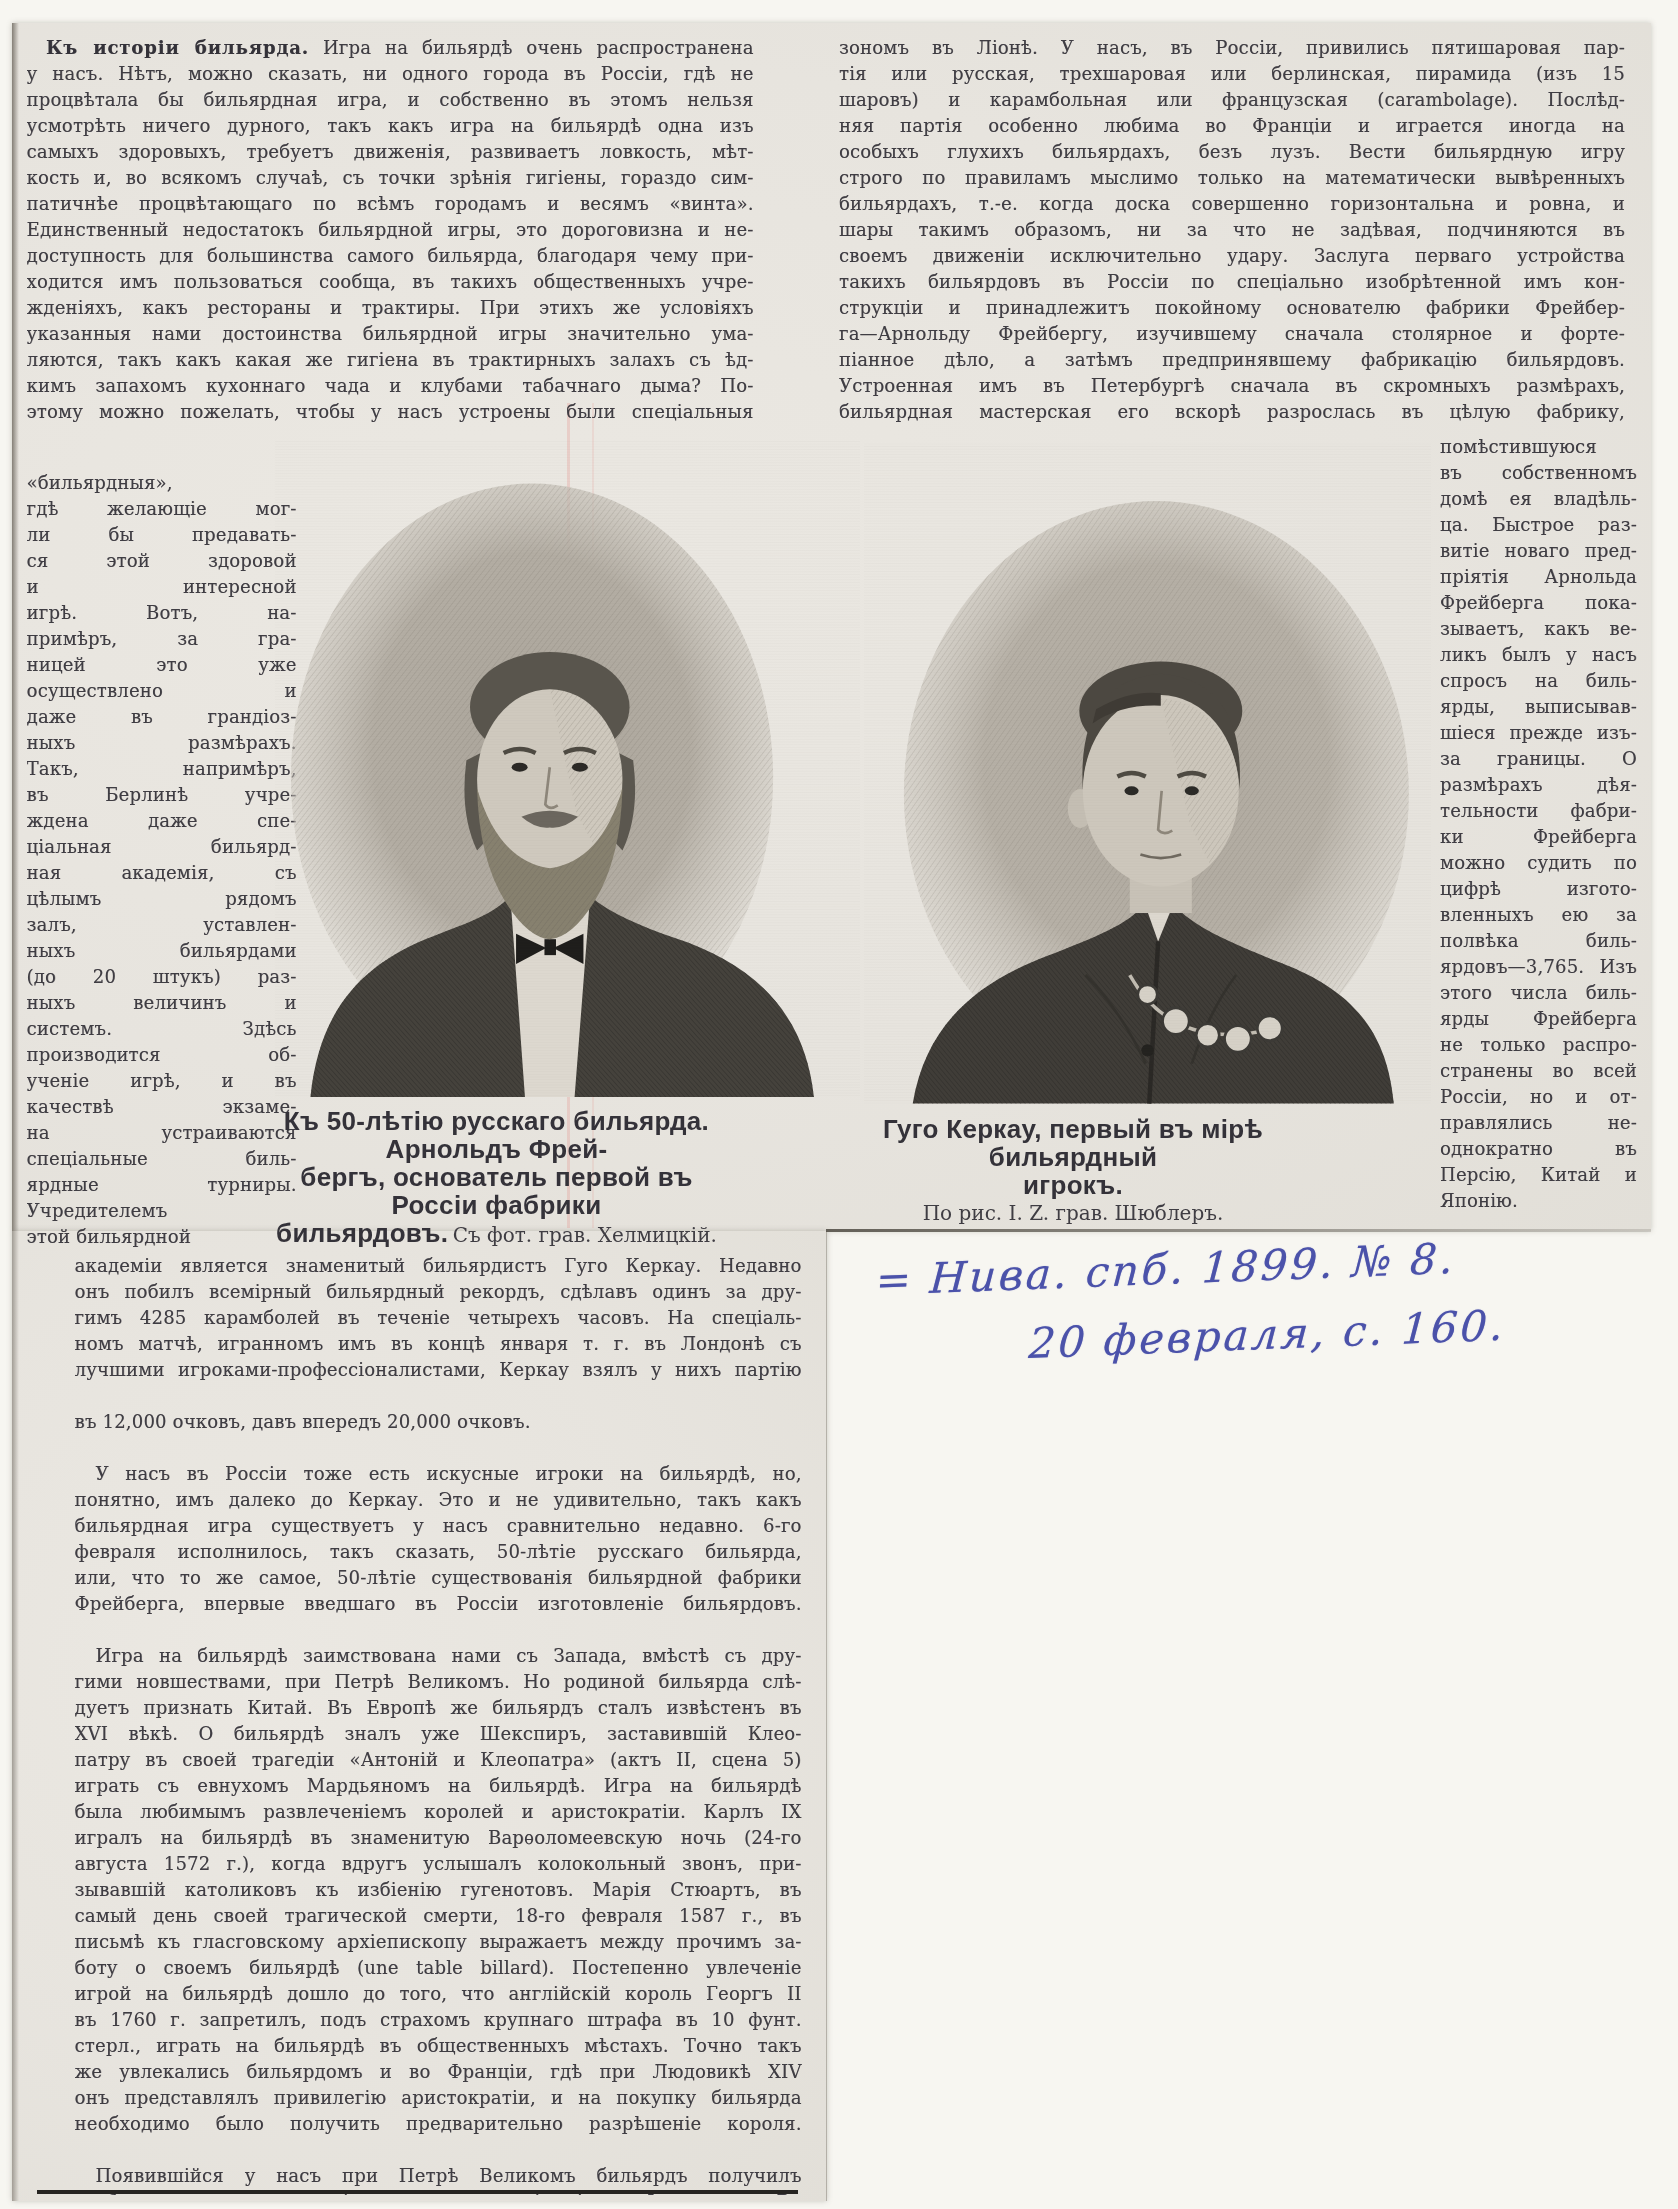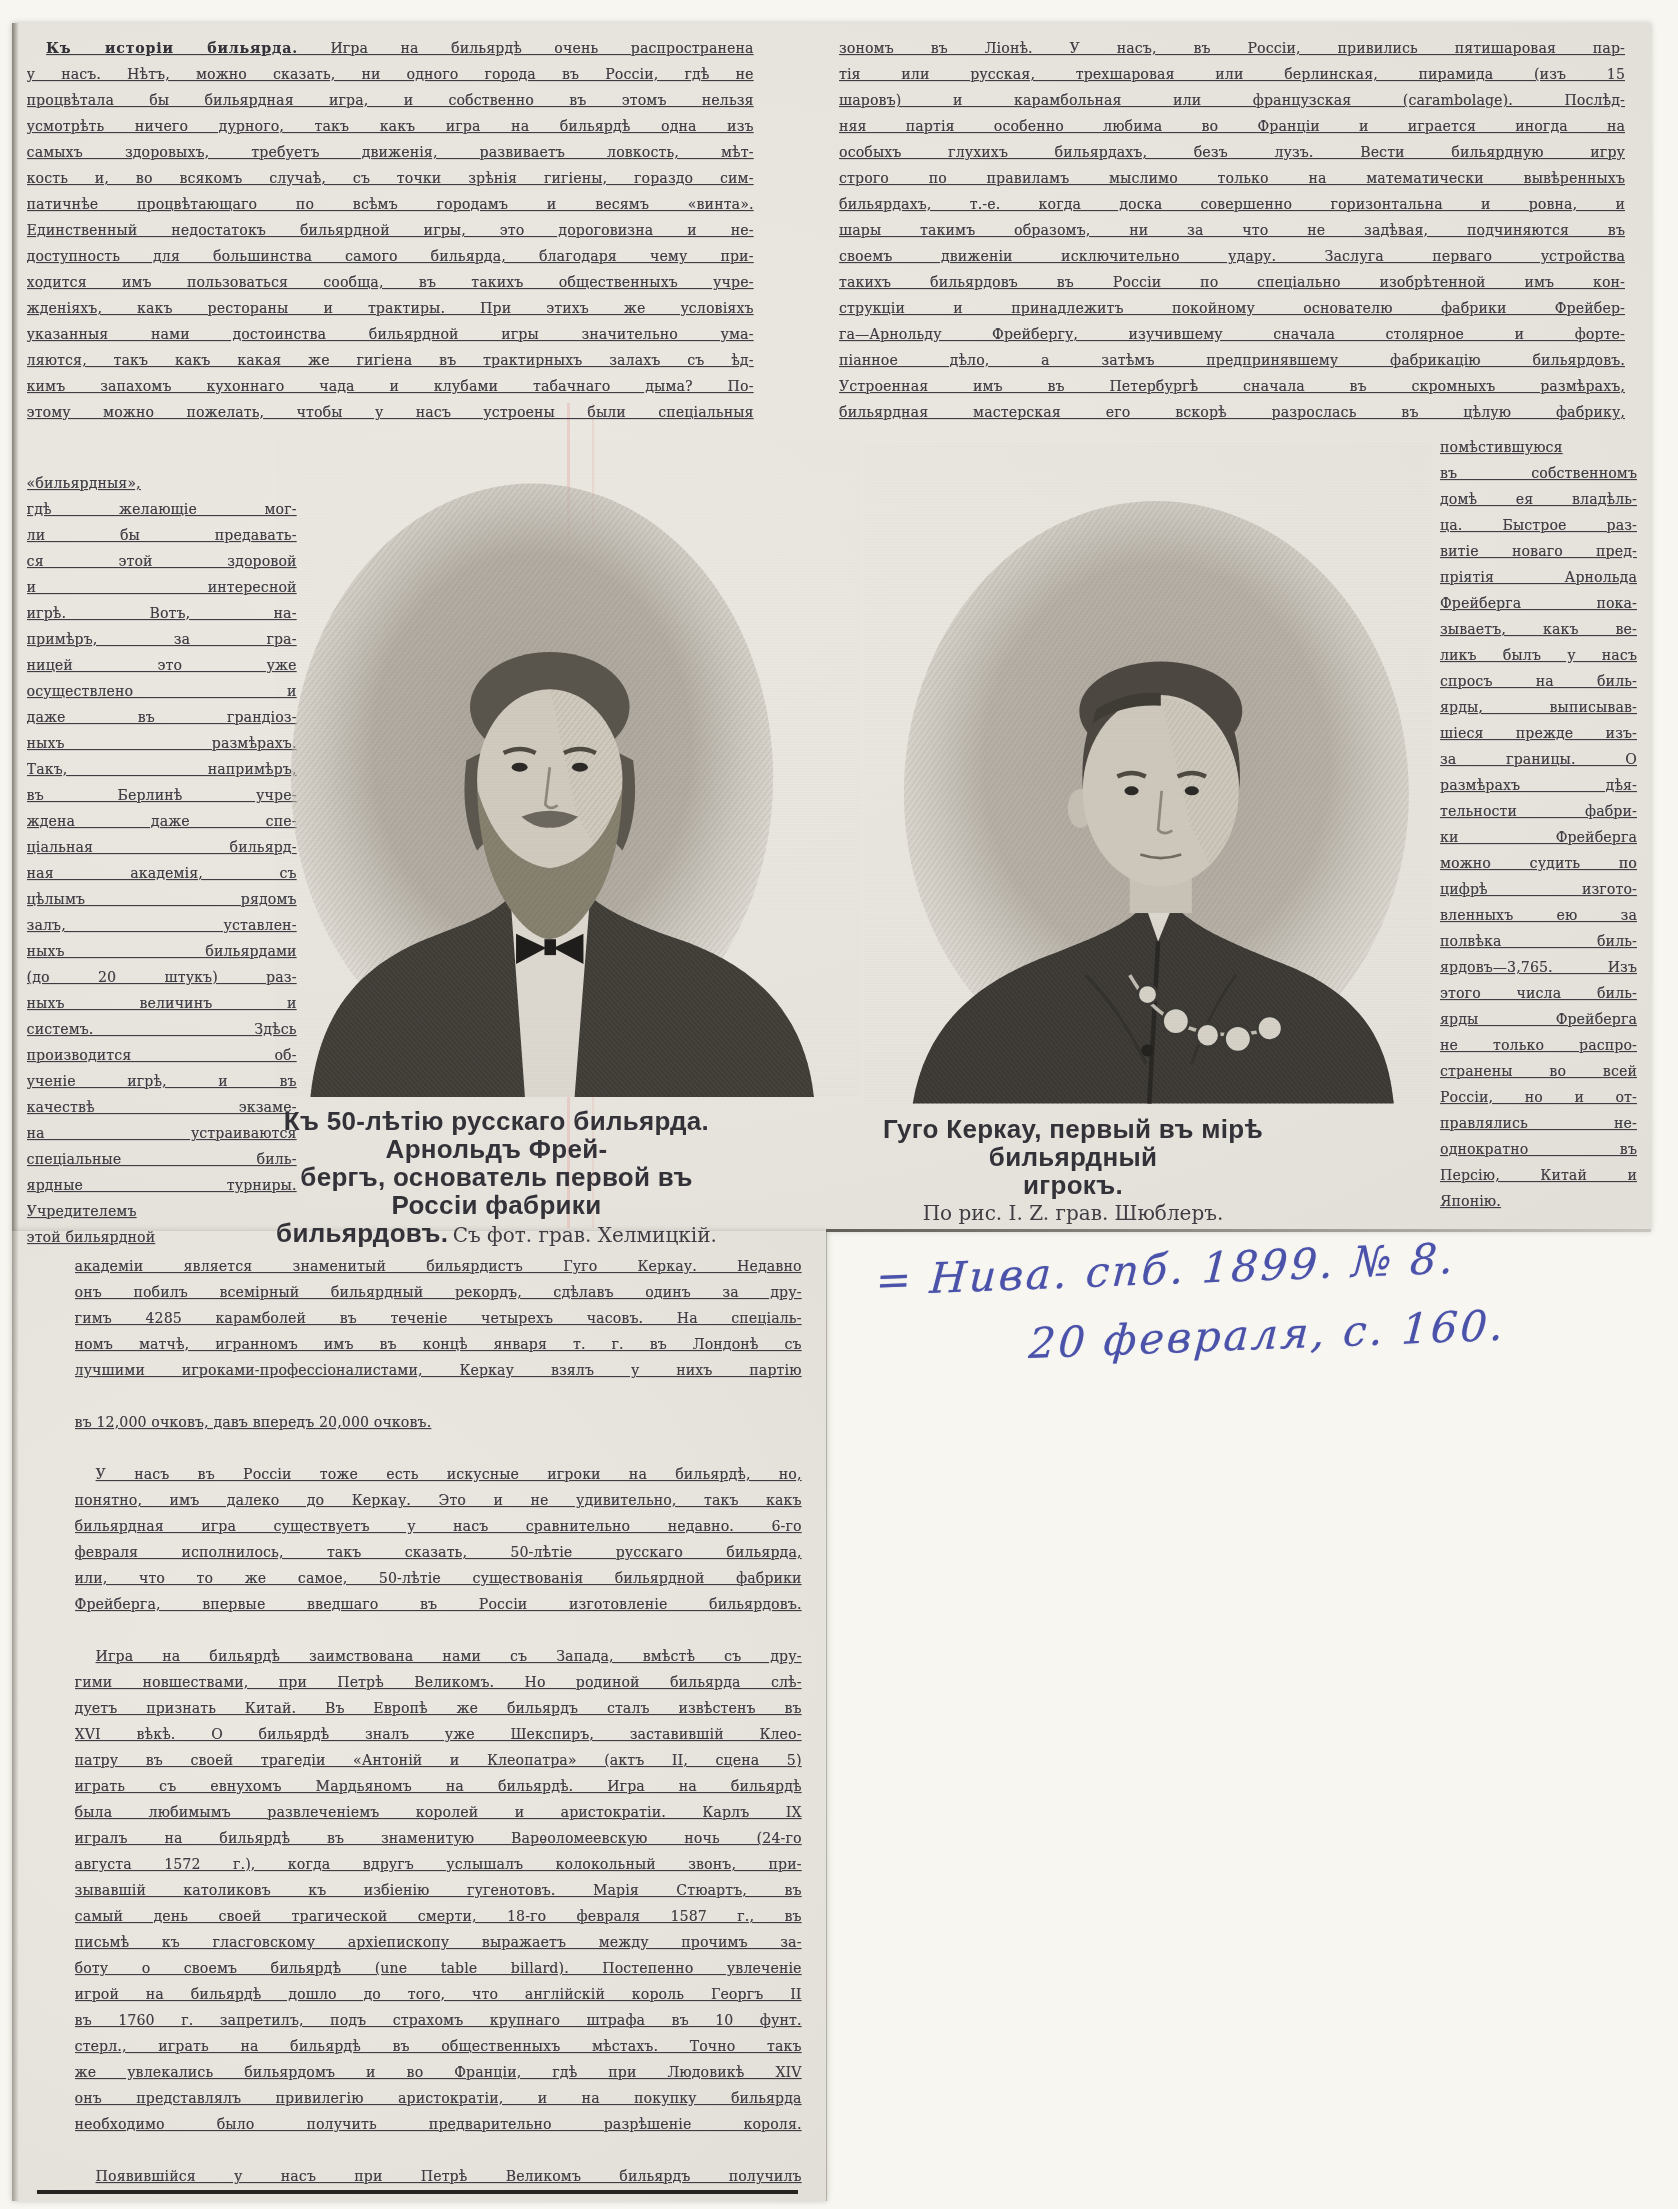--- a/index.html
+++ b/index.html
@@ -14,23 +14,23 @@
   .edgeL{position:absolute;left:12.4px;width:6.2px;background:linear-gradient(to right,#847f76,rgba(132,127,118,0));}
   #edgeLA{top:23px;height:1208px;}
   #edgeLB{top:1231px;height:970px;opacity:.7;}
   #cutEdge{position:absolute;left:826px;top:1229px;width:825px;height:2.7px;
            background:linear-gradient(to right,rgba(85,81,73,.9),rgba(150,146,138,.35));}
   #bottomRule{position:absolute;left:37px;top:2190px;width:761px;height:3.5px;background:#262421;}
   .streak{position:absolute;top:403px;height:825px;}
   #streak1{left:567px;width:2.7px;background:rgba(226,120,112,.22);}
   #streak2{left:592px;width:1.8px;background:rgba(226,130,118,.14);}
   
-  .tb{position:absolute;font-size:14px;line-height:26px;letter-spacing:0.2px;
+  .tb{position:absolute;font-size:18px;line-height:26px;letter-spacing:0.2px;
       text-align:justify;white-space:pre-line;overflow:hidden;
-      text-shadow:0.3px 0.3px 0.4px rgba(64,60,66,.45);text-decoration:underline;}
+      text-shadow:0.3px 0.3px 0.4px rgba(64,60,66,.45);}
   .stretch{text-align-last:justify;}
   .tail{text-align:left;text-align-last:left;white-space:pre-line;}
   .lead{font-weight:bold;letter-spacing:0.9px;color:#343239;}
   #lt{left:26.6px;top:35px;width:727px;height:395px;text-indent:19.5px;}
   #ln{left:26.6px;top:434px;width:270px;height:786px;margin-top:36px;}
   #lb{left:26.6px;top:1227px;width:727px;height:968px;margin-left:48px;}
   #rt{left:839px;top:35px;width:786px;height:395px;}
   #rn{left:1440px;top:434px;width:197px;height:786px;}
   .para{margin:0;text-indent:21px;}
   .noind{text-indent:0;}

